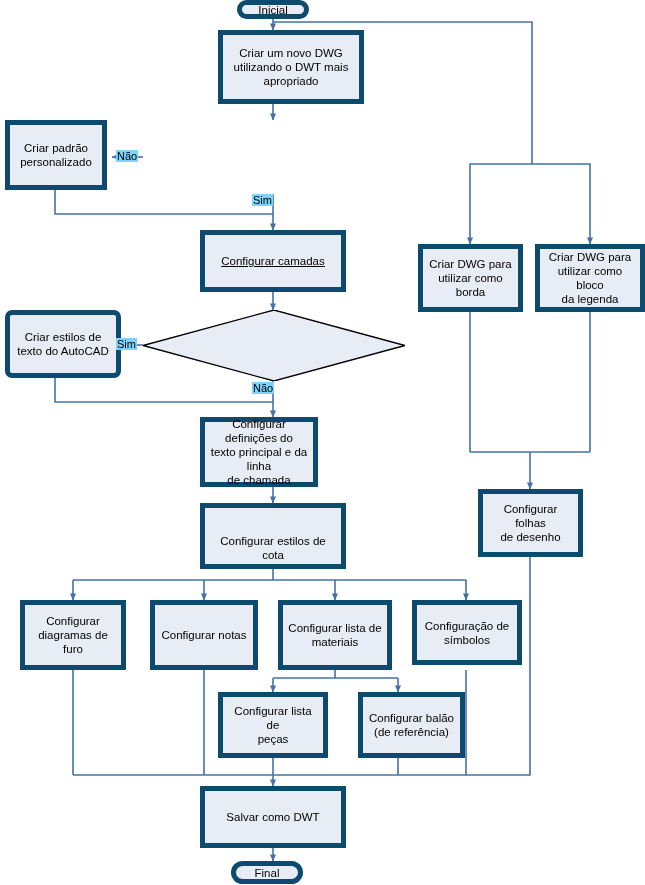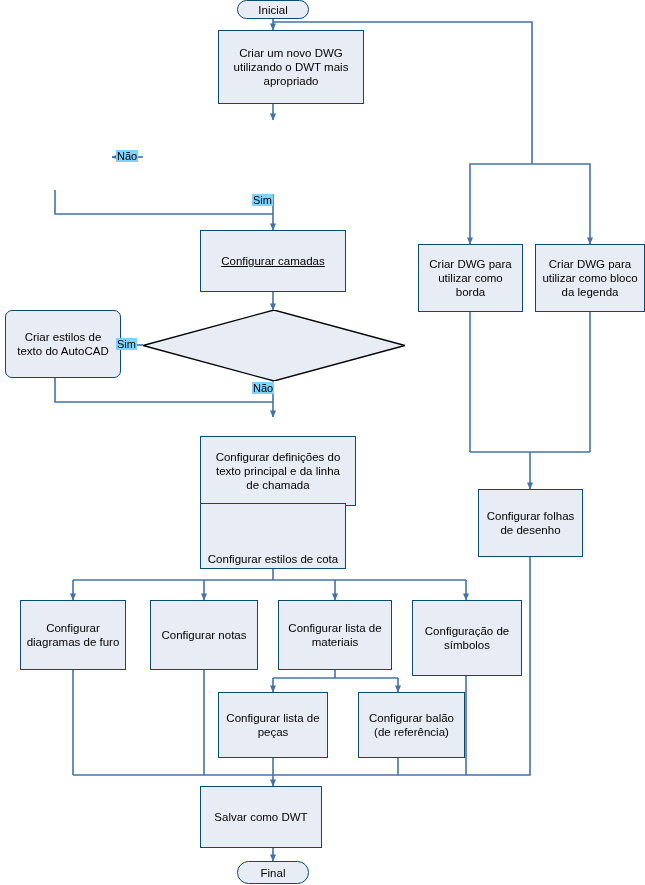--- a/index.html
+++ b/index.html
@@ -21,21 +21,21 @@
     position: absolute;
     left: 0;
     top: 0;
     width: 645px;
     height: 885px;
   }
   .node {
     position: absolute;
     box-sizing: border-box;
     background: #e8ecf5;
-    border: 1px solid #0c4a6e;
+    border: 5px solid #0c4a6e;
     color: #000000;
     font-size: 11.5px;
     line-height: 14px;
     text-align: center;
     display: flex;
     align-items: center;
     justify-content: center;
     padding: 2px 4px;
     z-index: 3;
   }
@@ -149,20 +149,24 @@
     <span class="node-text">Inicial</span>
   </div>
 
   <div class="node" style="left:200px; top:30px; width:146px; height:74px;margin-left:18px;">
     <span class="node-text">Criar um novo DWG
 utilizando o DWT mais
 apropriado</span>
   </div>
 
 
+  <div class="node" style="left:5px; top:120px; width:102px; height:70px;">
+    <span class="node-text">Criar padrão
+personalizado</span>
+  </div>
 
   <div class="edge-label" style="left:116px; top:150px;">Não</div>
 
   <div class="edge-label" style="left:252px; top:194px;">Sim</div>
 
   <div class="node" style="left:200px; top:230px; width:146px; height:62px;text-decoration:underline;">
     <span class="node-text">Configurar camadas</span>
   </div>
 
   <div class="node decision" style="left:143px; top:310px; width:262px; height:71px;">
@@ -173,21 +177,21 @@
 
   <div class="node" style="left:5px; top:310px; width:116px; height:68px;border-radius:7px;">
     <span class="node-text">Criar estilos de
 texto do AutoCAD</span>
   </div>
 
   <div class="edge-label" style="left:116px; top:338px;">Sim</div>
 
   <div class="edge-label" style="left:252px; top:382px;">Não</div>
 
-  <div class="node" style="left:200px; top:417px; width:156px; height:70px;margin-top:19px;">
+  <div class="node" style="left:200px; top:417px; width:118px; height:70px;">
     <span class="node-text">Configurar definições do
 texto principal e da linha
 de chamada</span>
   </div>
 
   <div class="node" style="left:200px; top:503px; width:146px; height:66px;align-items:flex-end;">
     <span class="node-text">Configurar estilos de cota</span>
   </div>
 
   <div class="node" style="left:20px; top:600px; width:106px; height:70px;">
@@ -197,21 +201,21 @@
 
   <div class="node" style="left:150px; top:600px; width:108px; height:70px;">
     <span class="node-text">Configurar notas</span>
   </div>
 
   <div class="node" style="left:278px; top:600px; width:114px; height:70px;">
     <span class="node-text">Configurar lista de
 materiais</span>
   </div>
 
-  <div class="node" style="left:412px; top:600px; width:110px; height:76px;justify-content:center;">
+  <div class="node" style="left:412px; top:600px; width:110px; height:65px;justify-content:center;">
     <span class="node-text">Configuração de
 símbolos</span>
   </div>
 
   <div class="node" style="left:218px; top:692px; width:110px; height:66px;">
     <span class="node-text">Configurar lista de
 peças</span>
   </div>
 
   <div class="node" style="left:345px; top:692px; width:107px; height:66px;margin-left:13px;">
@@ -229,21 +233,21 @@
     <span class="node-text">Criar DWG para
 utilizar como bloco
 da legenda</span>
   </div>
 
   <div class="node" style="left:478px; top:489px; width:105px; height:68px;">
     <span class="node-text">Configurar folhas
 de desenho</span>
   </div>
 
-  <div class="node" style="left:200px; top:786px; width:122px; height:62px;">
+  <div class="node" style="left:200px; top:786px; width:146px; height:62px;">
     <span class="node-text">Salvar como DWT</span>
   </div>
 
-  <div class="node terminal" style="left:237px; top:861px; width:72px; height:23px;">
+  <div class="node terminal" style="left:231px; top:861px; width:72px; height:23px;">
     <span class="node-text">Final</span>
   </div>
 
 </div>
 
 </body></html>

